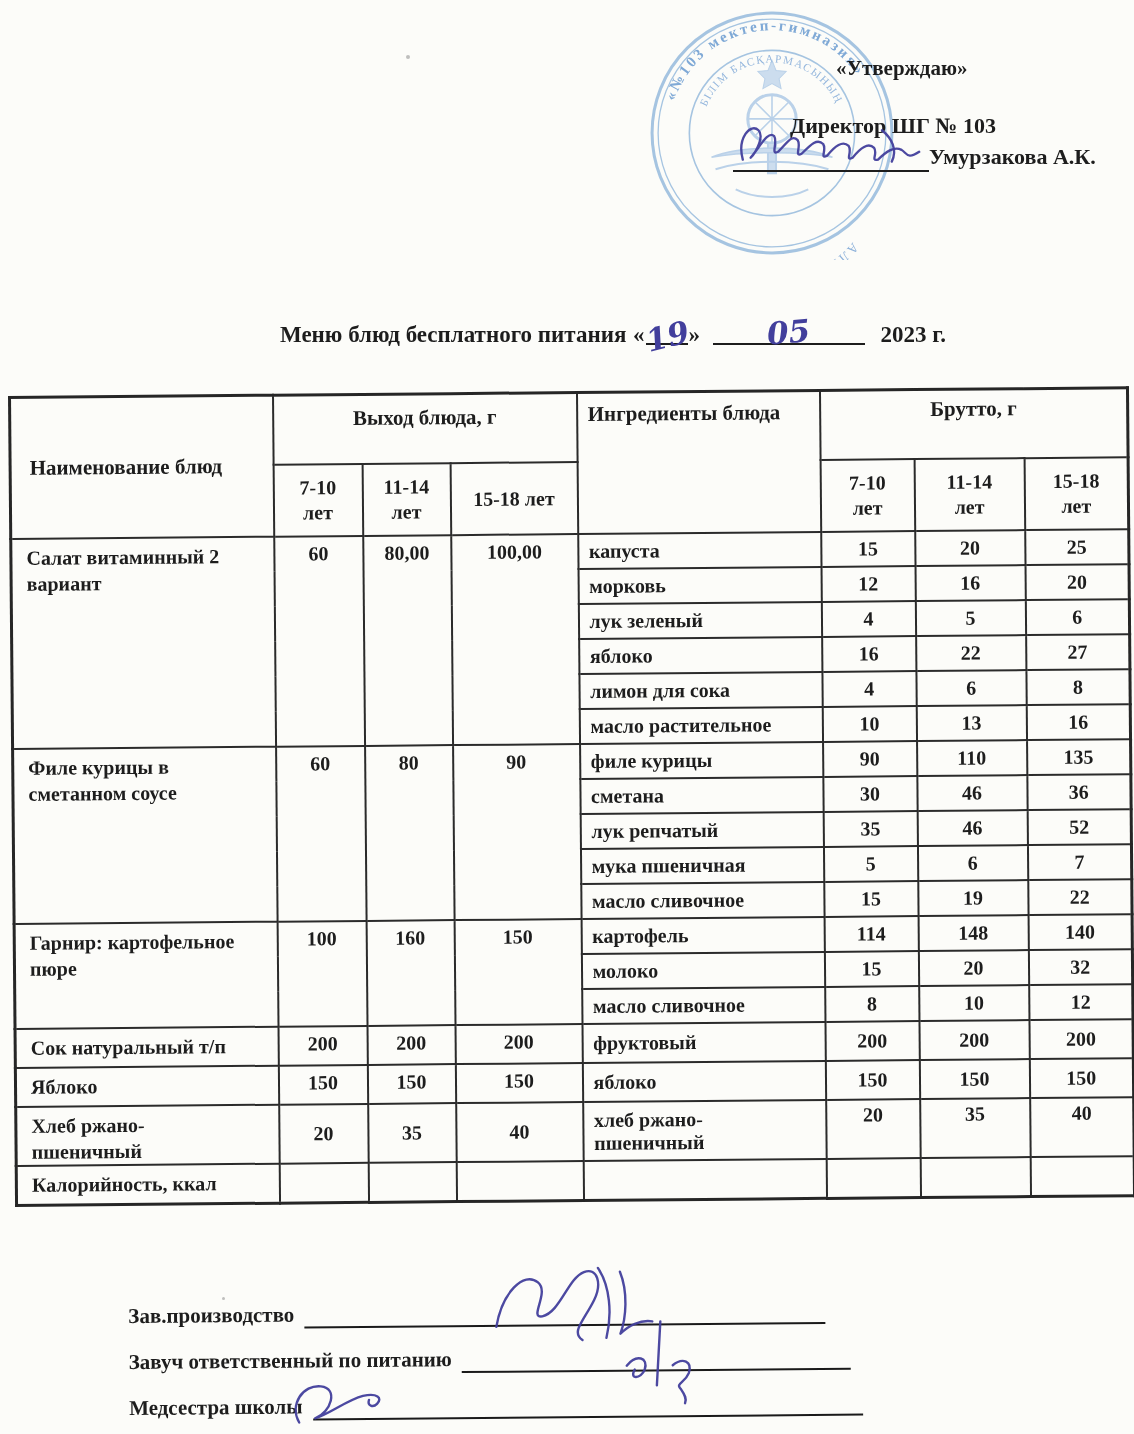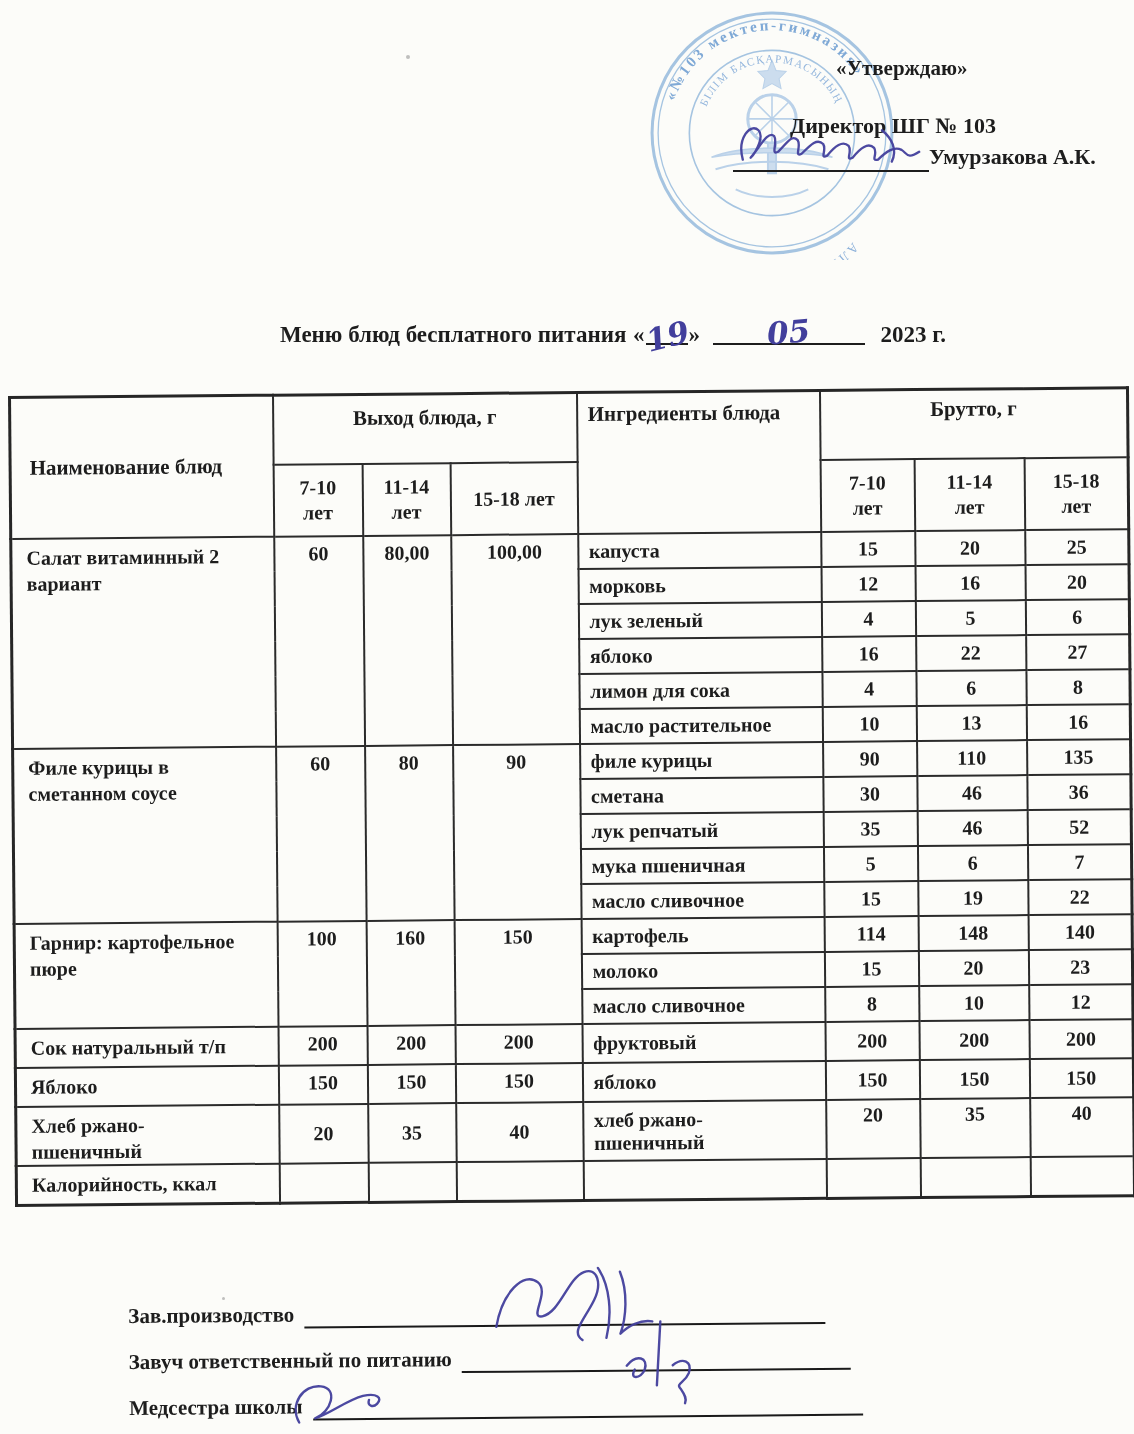--- a/index.html
+++ b/index.html
@@ -239,21 +239,21 @@
         <td class="out" rowspan="3">150</td>
         <td class="iname">картофель</td>
         <td class="bv">114</td>
         <td class="bv">148</td>
         <td class="bv">140</td>
       </tr>
       <tr>
         <td class="iname">молоко</td>
         <td class="bv">15</td>
         <td class="bv">20</td>
-        <td class="bv">23</td>
+        <td class="bv">32</td>
       </tr>
       <tr>
         <td class="iname">масло сливочное</td>
         <td class="bv">8</td>
         <td class="bv">10</td>
         <td class="bv">12</td>
       </tr>
 
       <tr>
         <td class="dname">Сок натуральный т/п</td>

